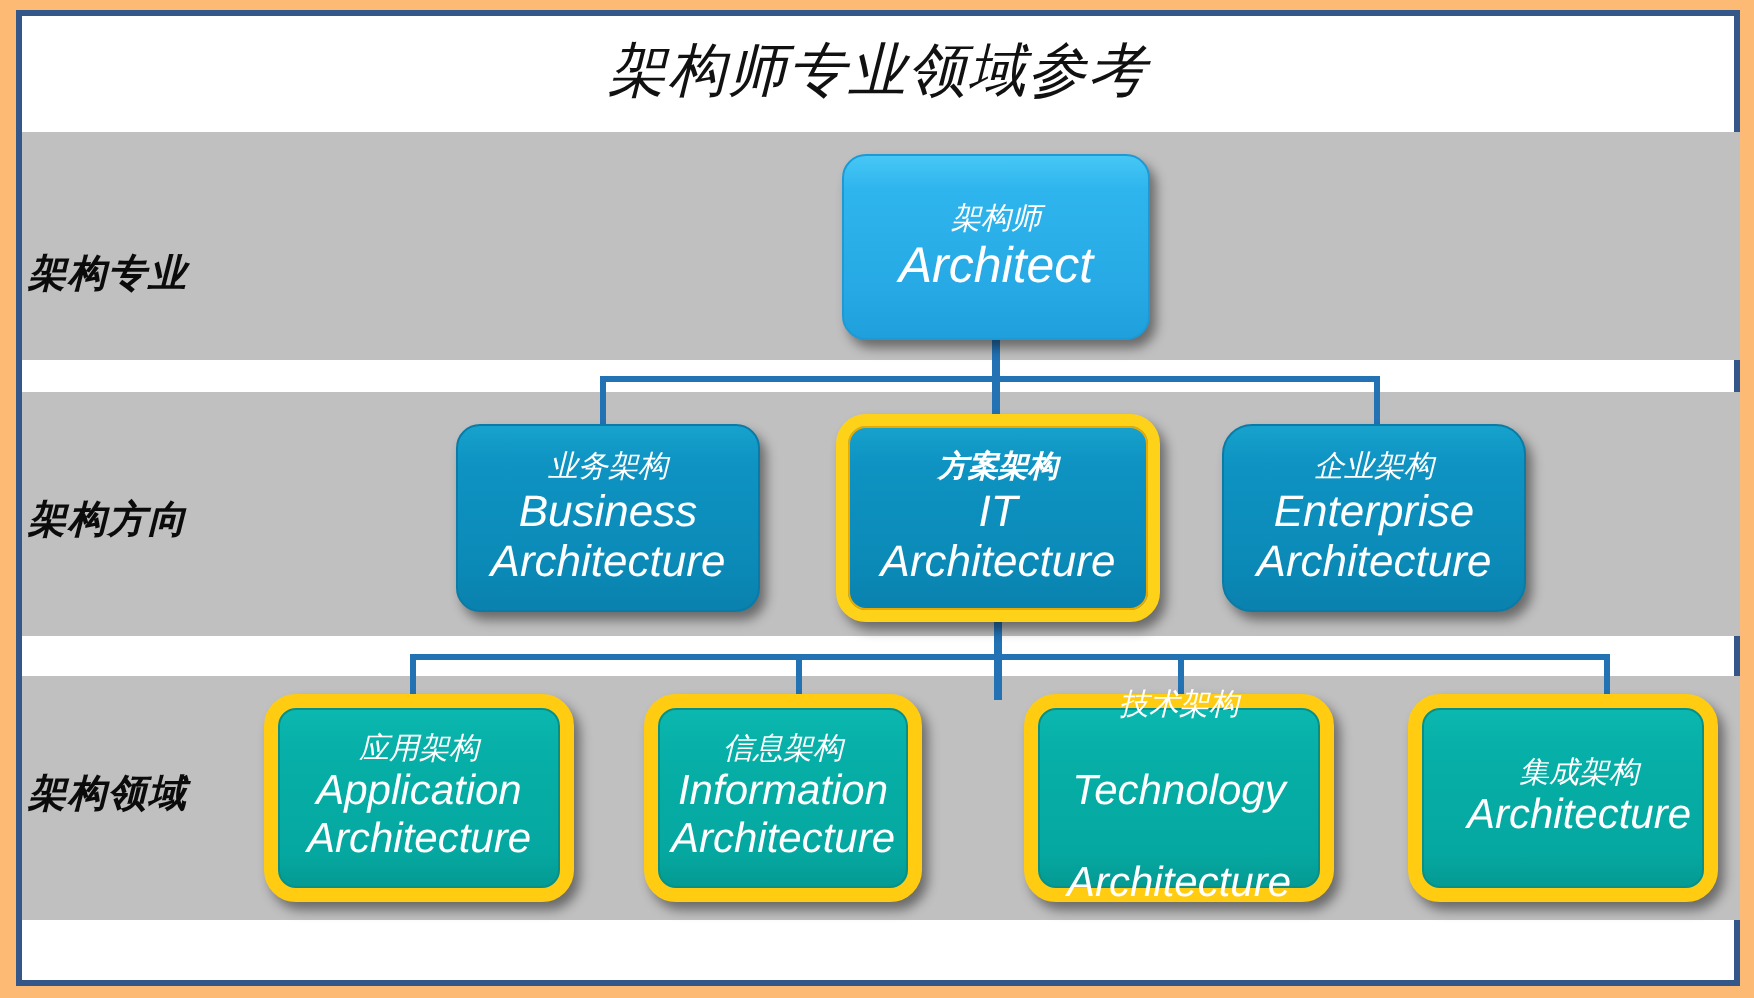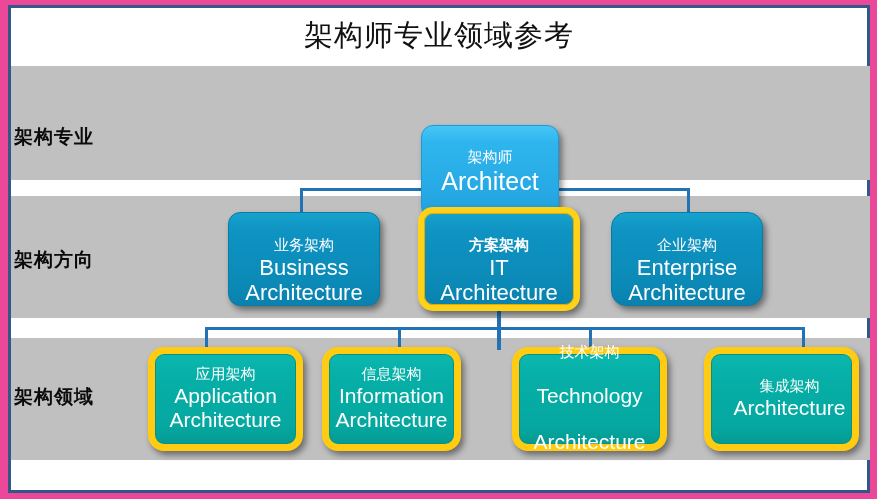--- a/index.html
+++ b/index.html
@@ -5,23 +5,24 @@
   html,body{margin:0;padding:0;background:#ffffff;}
   body{
     font-family:"Liberation Sans","DejaVu Sans",sans-serif;
     -webkit-font-smoothing:antialiased;
   }
 
   #canvas{
     position:relative;
     width:877px;
     height:499px;
-    background:#ec4899;
+    background:#fdba74;
     overflow:hidden;
     box-sizing:border-box;
+    font-style:italic;
   }
 
   
   .frame{
     position:absolute;
     left:8px; top:5px;
     width:862px; height:488px;
     border:3px solid #34578a;
     box-sizing:border-box;
     background:#ffffff;
@@ -105,21 +106,20 @@
     background:linear-gradient(to bottom,#46c7f5 0%,#2fb5ee 18%,#26a9e4 72%,#1fa0dd 100%);
     border:1px solid #1d9ad6;
   }
   .node-architect .cn{ font-size:15px; }
   .node-architect .en{ font-size:25px; line-height:28px; }
 
   
   .node-dir{
     background:linear-gradient(to bottom,#17a2cd 0%,#0e93c2 20%,#0b8ab7 75%,#0a81ae 100%);
     border:1px solid #0a7ba6;
-    justify-content:flex-end;
   }
   .node-dir .cn{ font-size:15px; }
   .node-dir .en{ font-size:22px; line-height:25px; }
 
   
   .gold{
     border:6px solid #ffd21a;
     background-clip:padding-box;
     box-shadow:inset 0 0 0 1px #e8a900;
     border-radius:15px;
@@ -160,21 +160,21 @@
   <div class="conn" style="left:300px; top:188px; width:3px; height:32px;"></div>
   <div class="conn" style="left:687px; top:188px; width:3px; height:32px;"></div>
 
   <div class="conn" style="left:497px; top:305px; width:4px; height:45px;"></div>
   <div class="conn" style="left:205px; top:327px; width:600px; height:3px;"></div>
   <div class="conn" style="left:205px; top:327px; width:3px; height:28px;"></div>
   <div class="conn" style="left:398px; top:327px; width:3px; height:28px;"></div>
   <div class="conn" style="left:589px; top:327px; width:3px; height:28px;"></div>
   <div class="conn" style="left:802px; top:327px; width:3px; height:28px;"></div>
 
-  <div class="node node-architect" style="left:421px; top:77px; width:138px; height:93px;margin-top:48px;">
+  <div class="node node-architect" style="left:421px; top:77px; width:154px; height:93px;">
     <div class="cn">架构师</div>
     <div class="en">Architect</div>
   </div>
 
   <div class="node node-dir" style="left:228px; top:212px; width:152px; height:94px;">
     <div class="cn">业务架构</div>
     <div class="en">Business</div>
     <div class="en">Architecture</div>
   </div>
 
@@ -183,21 +183,21 @@
     <div class="en">IT</div>
     <div class="en">Architecture</div>
   </div>
 
   <div class="node node-dir" style="left:611px; top:212px; width:152px; height:94px;border-radius:15px;">
     <div class="cn">企业架构</div>
     <div class="en">Enterprise</div>
     <div class="en">Architecture</div>
   </div>
 
-  <div class="node node-dom" style="left:132px; top:347px; width:155px; height:104px;margin-left:16px;">
+  <div class="node node-dom" style="left:132px; top:347px; width:155px; height:104px;">
     <div class="cn">应用架构</div>
     <div class="en">Application</div>
     <div class="en">Architecture</div>
   </div>
 
   <div class="node node-dom" style="left:322px; top:347px; width:139px; height:104px;">
     <div class="cn">信息架构</div>
     <div class="en">Information</div>
     <div class="en">Architecture</div>
   </div>

